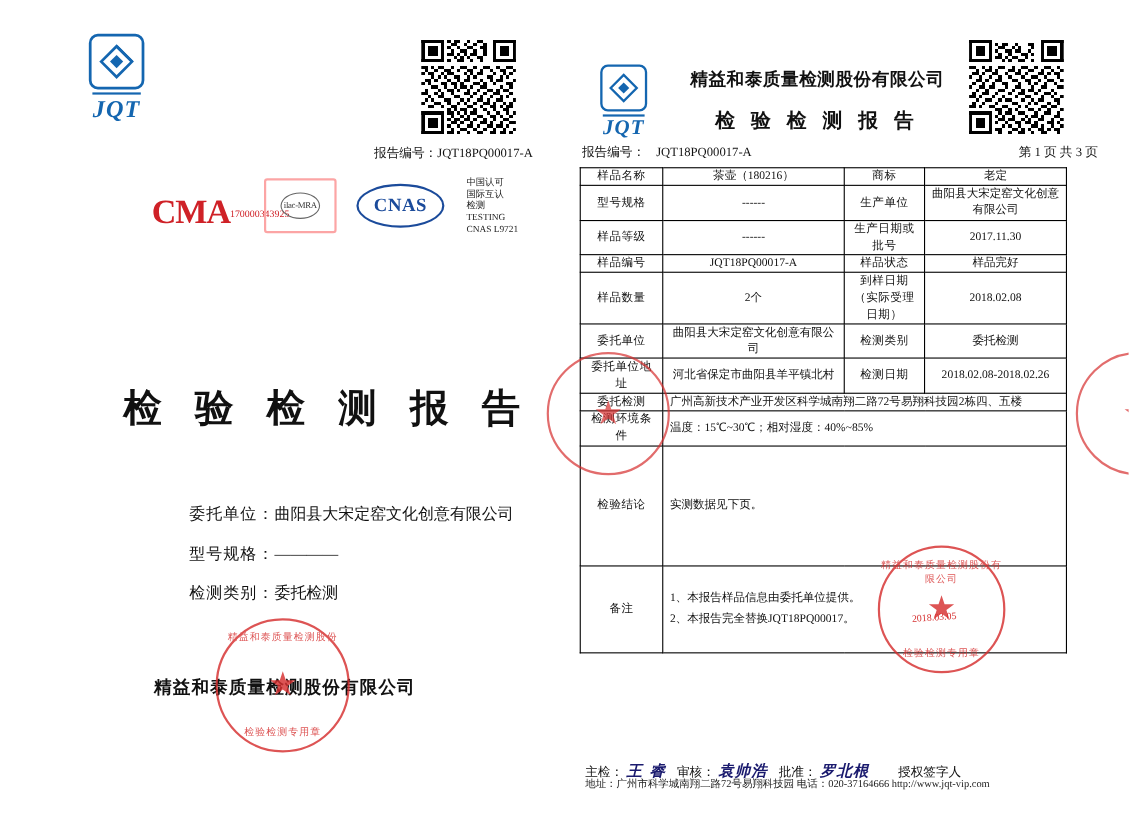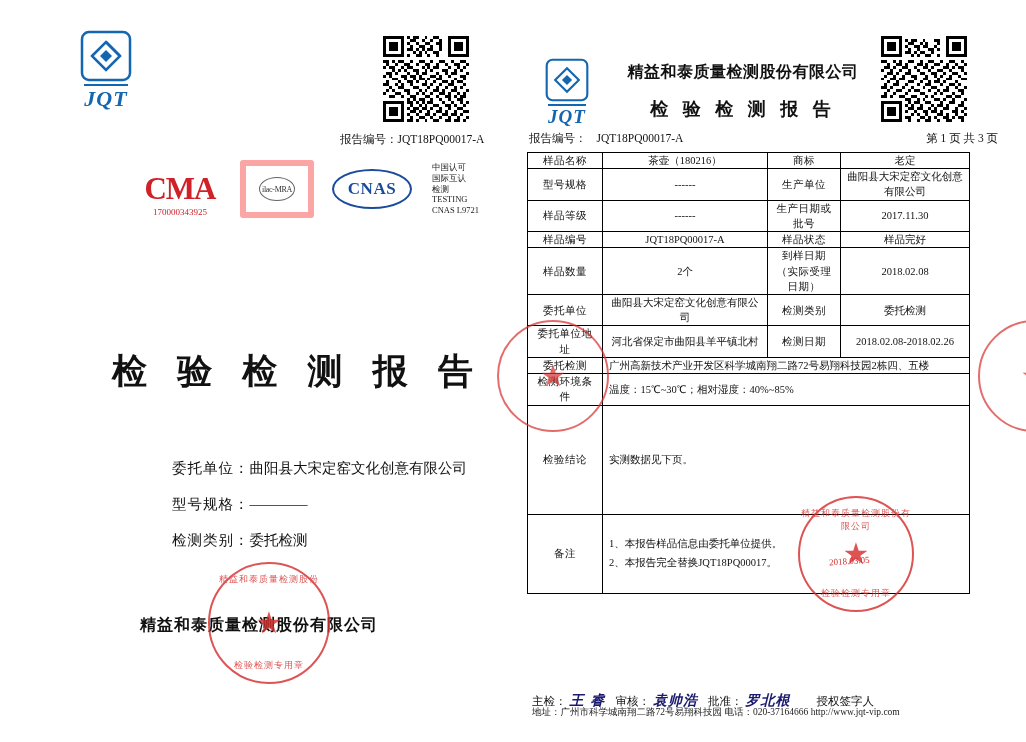--- a/index.html
+++ b/index.html
@@ -82,42 +82,41 @@
     position: absolute;
     left: 138px;
     top: 160px;
     display: flex;
     align-items: center;
     gap: 18px;
   }
   .cma-box {
     width: 84px;
     display: flex;
-    flex-direction: column;
     align-items: center;
     margin-top: 12px;
   }
   .cma-text {
     font-family: "Liberation Serif", serif;
     font-weight: bold;
     font-size: 31px;
     color: #cf2127;
     letter-spacing: -1px;
     line-height: 1;
   }
   .cma-num {
     font-size: 9px;
     color: #cf2127;
     margin-top: 3px;
     letter-spacing: 0px;
   }
   .ilac-box {
     width: 62px;
     height: 46px;
-    border: 6px solid #fca5a5;
+    border: 2px solid #fca5a5;
     border-radius: 3px;
     display: flex;
     flex-direction: column;
     align-items: center;
     justify-content: center;
     font-size: 9px;
     color: #333;
   }
   .ilac-circle {
     width: 34px;
@@ -297,21 +296,21 @@
     position: absolute;
     left: 0; right: 0;
     text-align: center;
     font-size: 9px;
     letter-spacing: 1px;
   }
   .seal .arc-top { top: 9px; }
   .seal .arc-bottom { bottom: 10px; }
 
   .seal-left {
-    left: 208px; top: 562px;
+    left: 196px; top: 562px;
     width: 118px; height: 118px; text-decoration: underline;
   }
   .seal-mid {
     left: 497px; top: 320px;
     width: 108px; height: 108px;
     opacity: 0.7;
   }
   .seal-right-edge {
     left: 978px; top: 320px;
     width: 108px; height: 108px;

